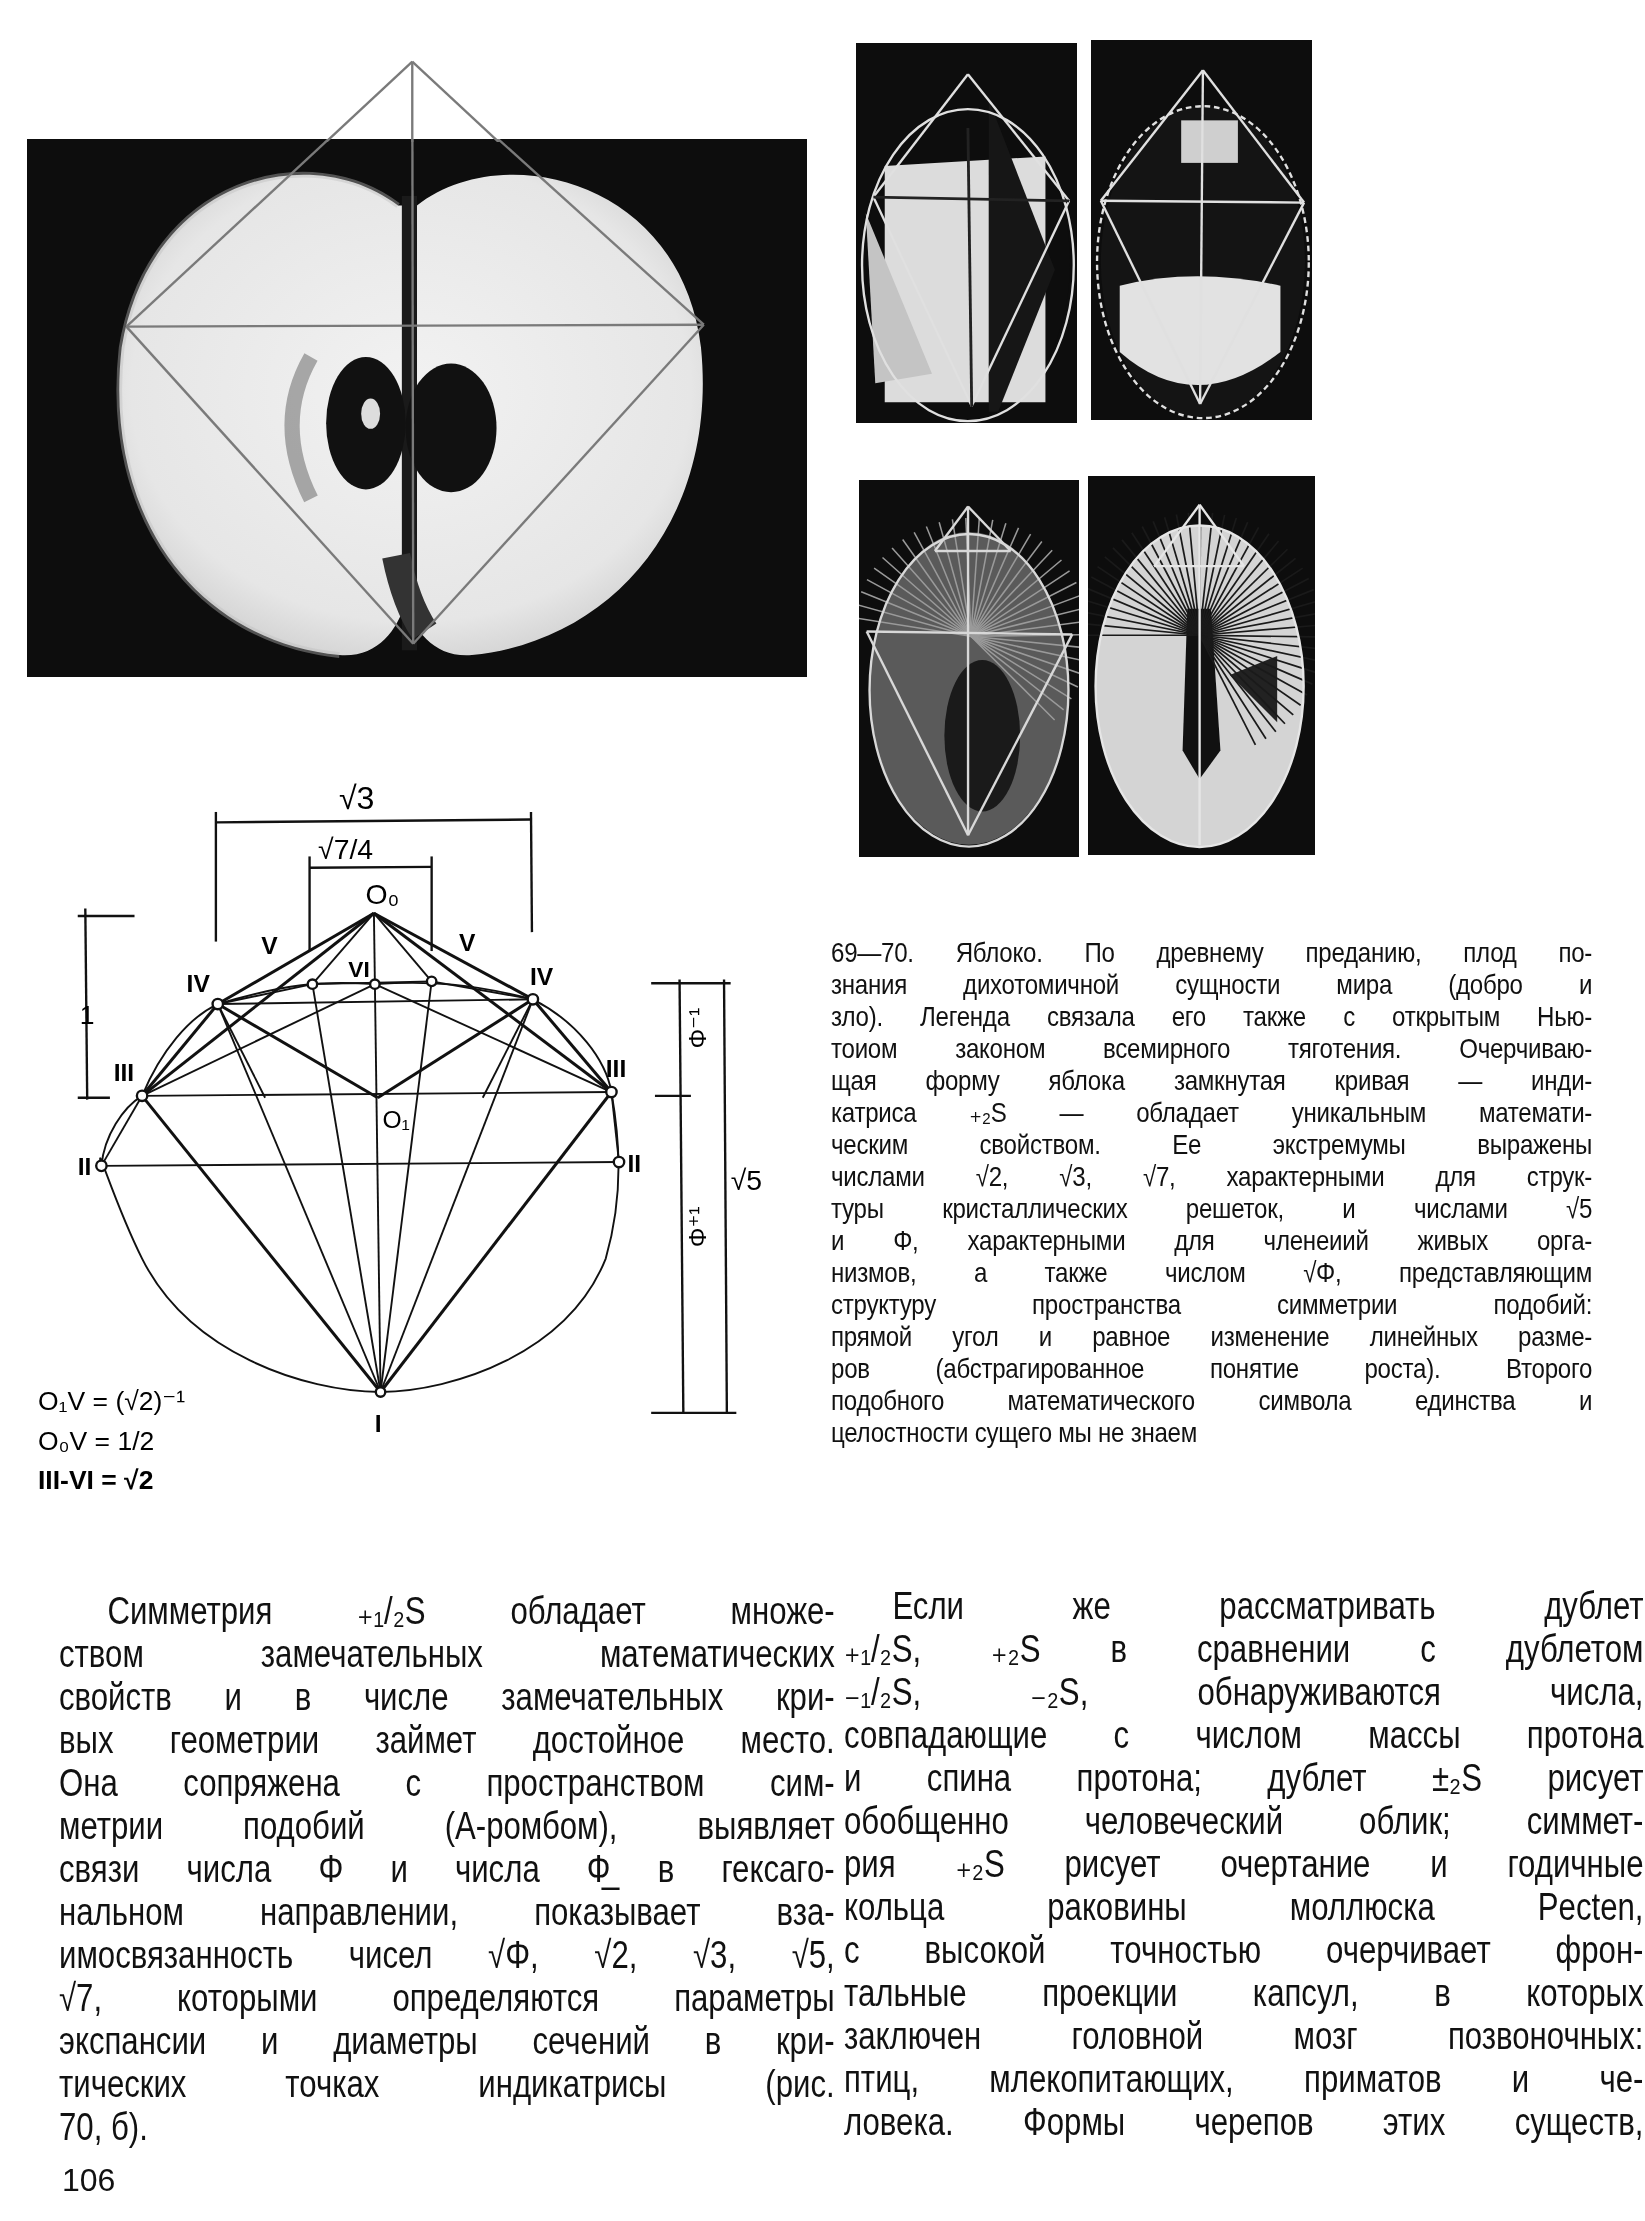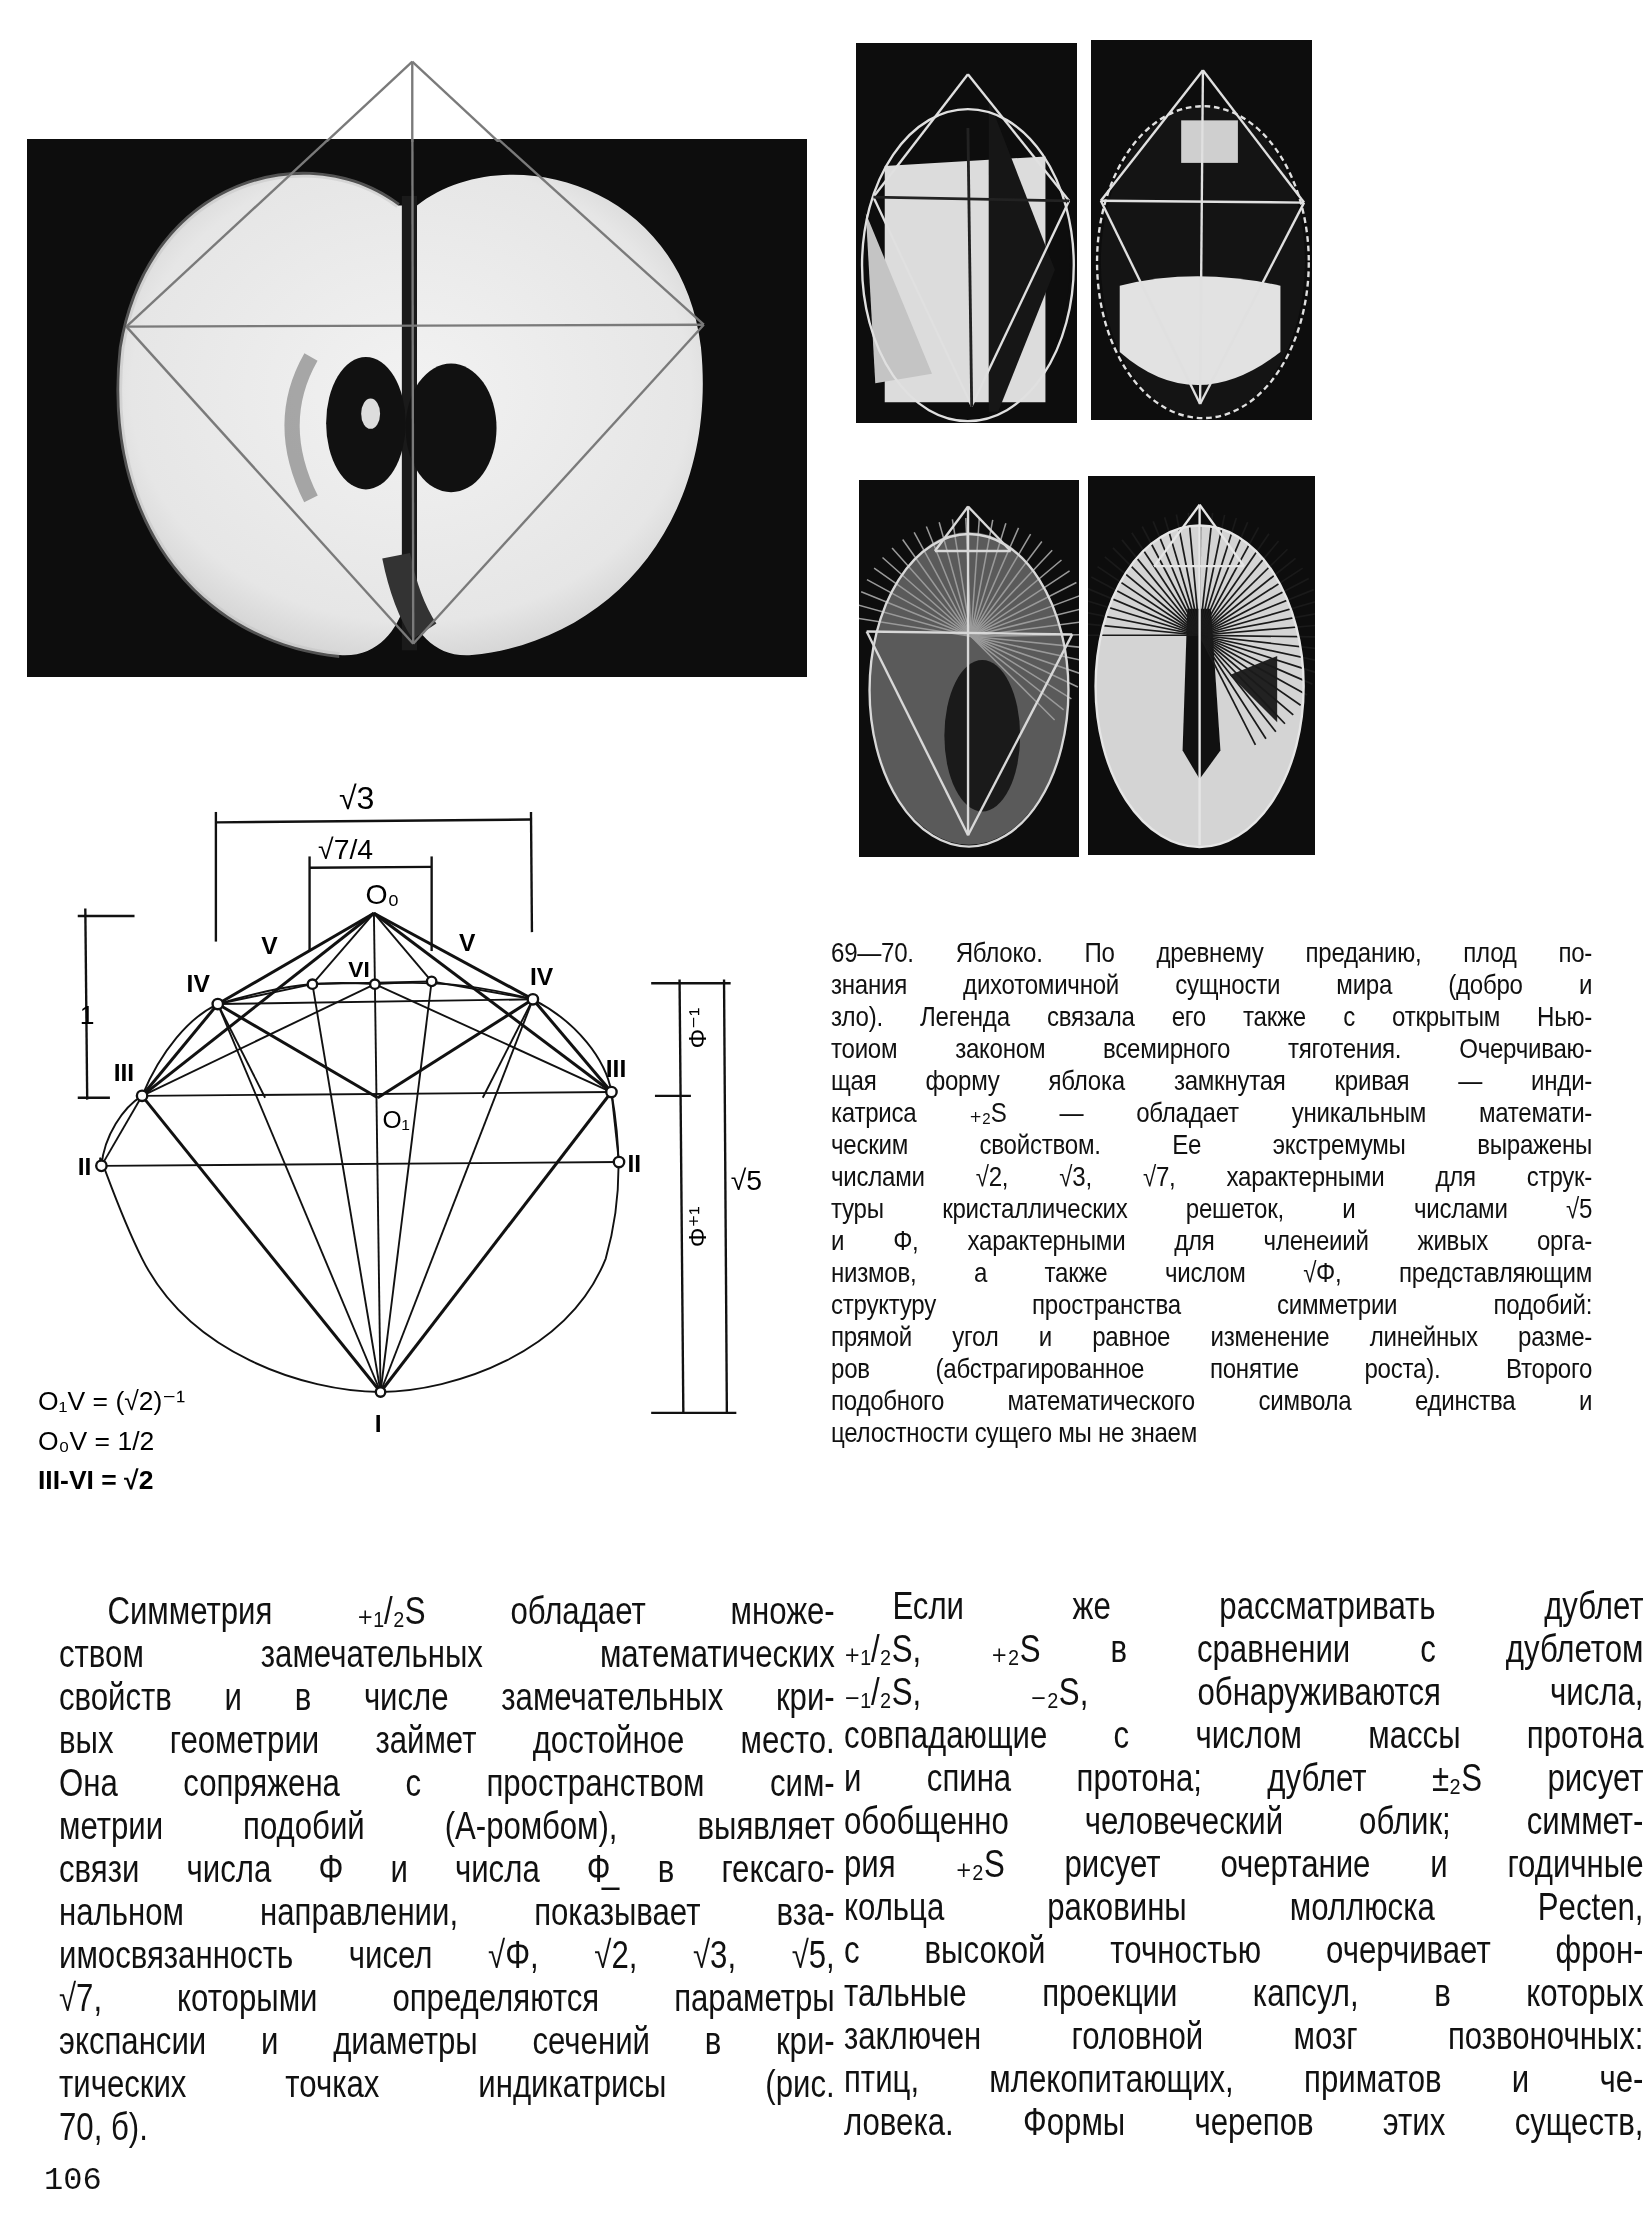--- a/index.html
+++ b/index.html
@@ -6,21 +6,21 @@
   body{width:1646px;height:2221px;position:relative;overflow:hidden;font-family:"Liberation Serif","DejaVu Serif",serif;color:#111;}
   .abs{position:absolute;}
   .photo{position:absolute;background:#0d0d0d;overflow:hidden;}
   .photo svg{position:absolute;left:0;top:0;width:100%;height:100%;}
   .caption{position:absolute;left:831px;top:937px;width:761px;font-family:"Liberation Sans","DejaVu Sans",sans-serif;font-size:28px;line-height:32px;text-align:justify;letter-spacing:-0.3px;transform:scaleX(0.86);transform-origin:left top;width:885px;}
   .col{position:absolute;font-family:"Liberation Sans","DejaVu Sans",sans-serif;font-size:38px;line-height:43px;text-align:justify;transform:scaleX(0.82);transform-origin:left top;}
   .col .line{display:block;text-align:justify;text-align-last:justify;white-space:nowrap;}
   .col .line.last{text-align-last:left;}
   .caption .line{display:block;text-align:justify;text-align-last:justify;white-space:nowrap;}
   .caption .line.last{text-align-last:left;}
-  .pagenum{position:absolute;left:44px;top:2162px;font-family:Liberation Mono, monospace;font-size:32px;}
+  .pagenum{position:absolute;left:62px;top:2162px;font-family:Liberation Sans, sans-serif;font-size:32px;}
   #diagram{position:absolute;left:0;top:776px;width:833px;height:757px;}
   .dlabel{font-family:"Liberation Sans","DejaVu Sans",sans-serif;font-weight:bold;}
   .dtext{font-family:"Liberation Sans","DejaVu Sans",sans-serif;}
 </style>
 </head>
 <body>
 
 <div class="photo" style="left:26.5px;top:139px;width:780px;height:538px;">
   <svg viewBox="0 0 824 568">
     <defs>

